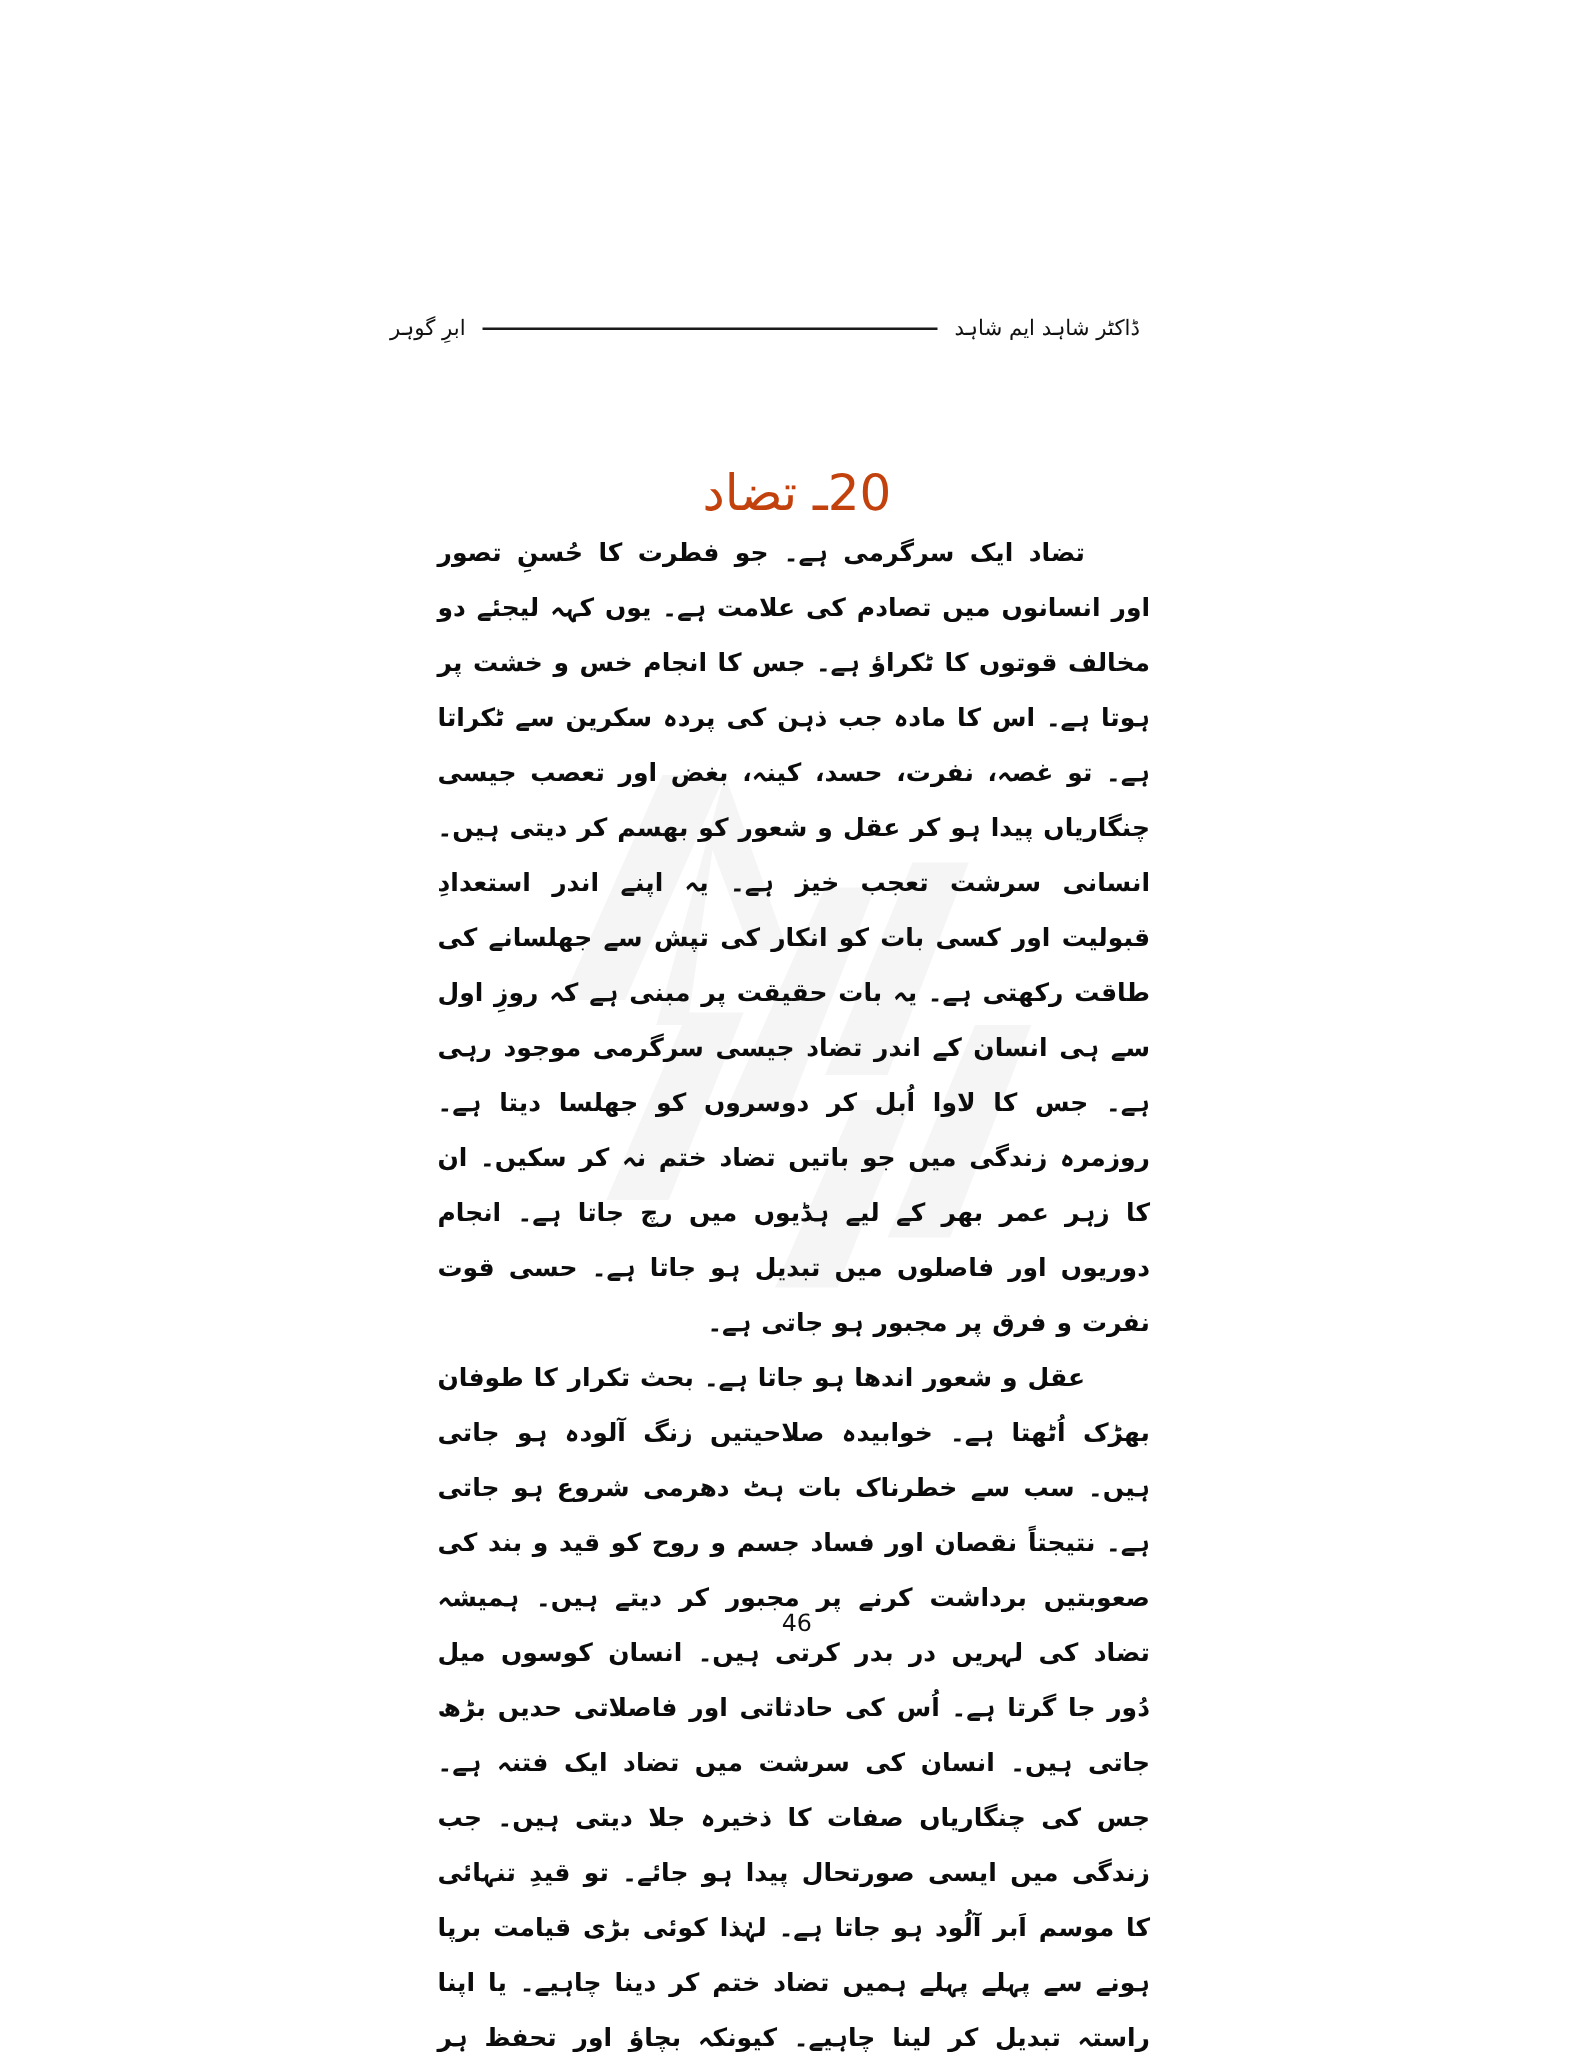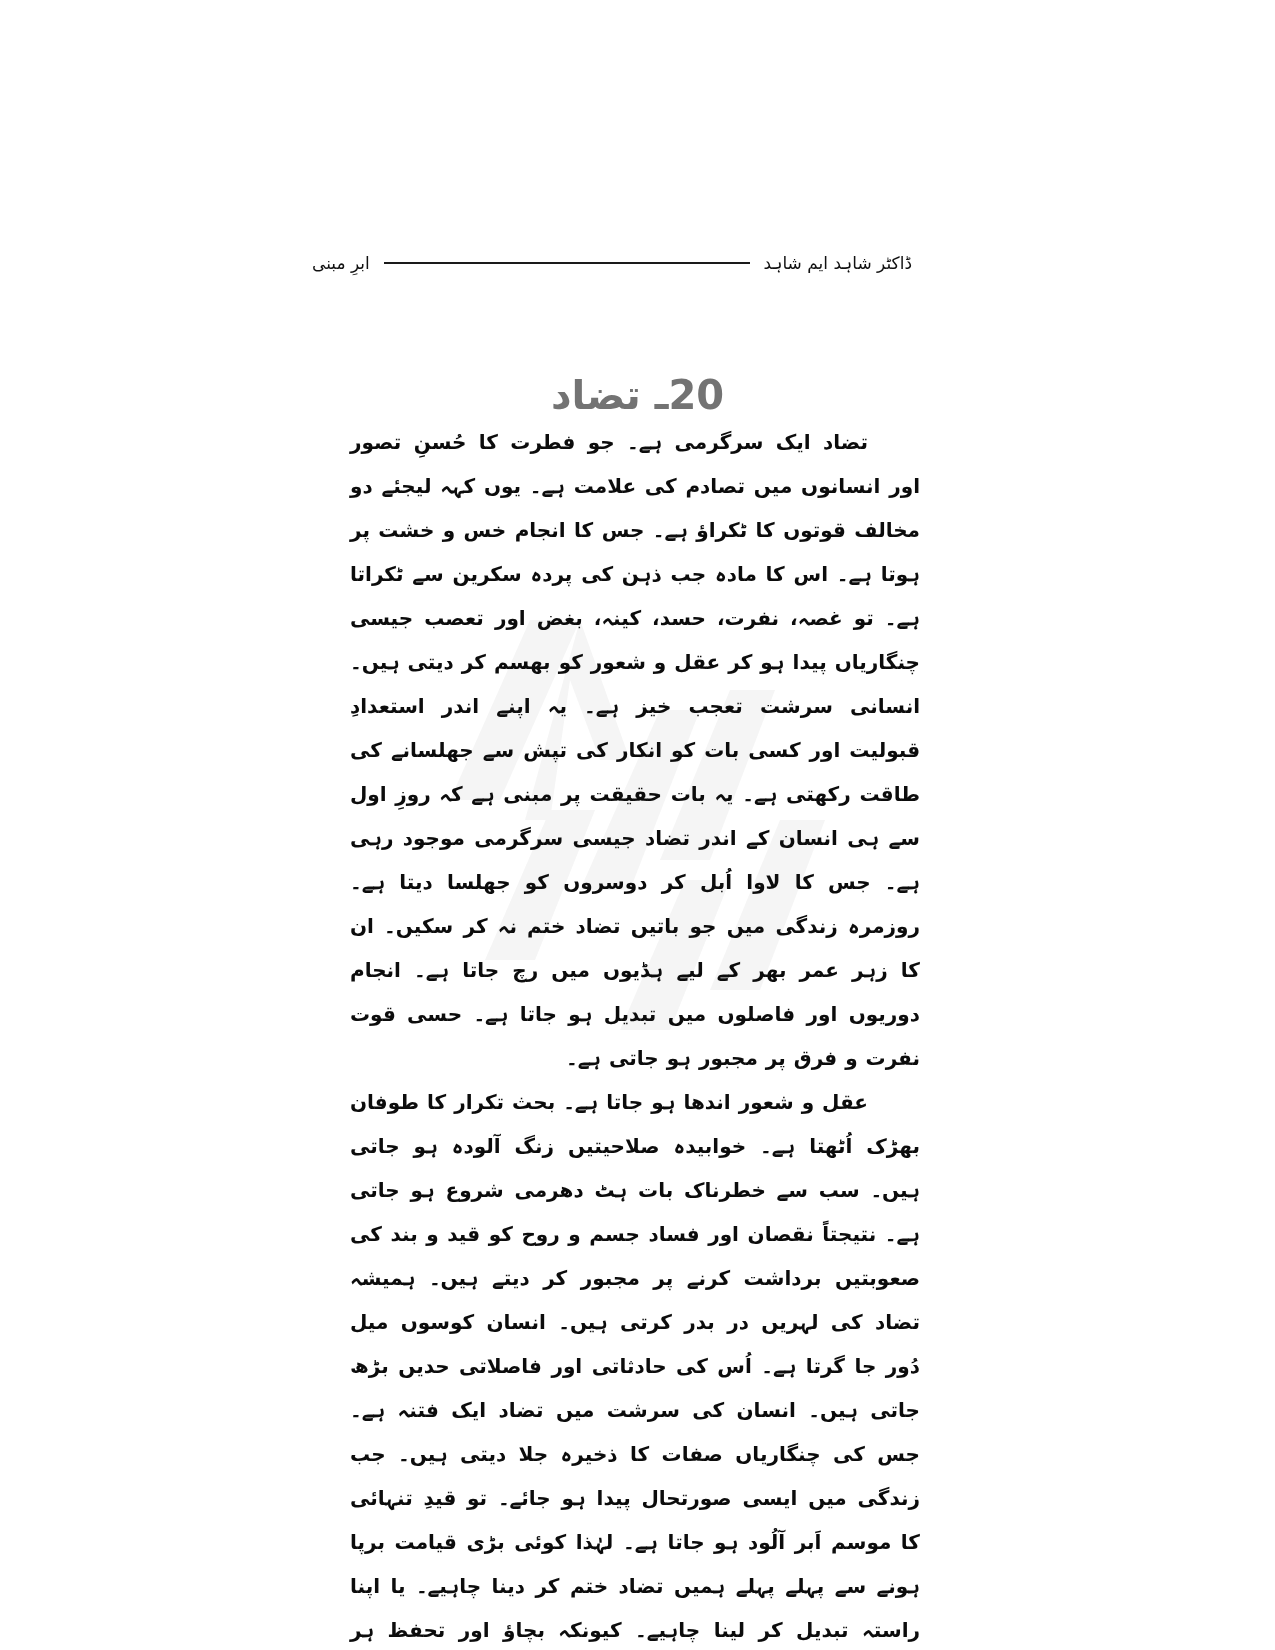--- a/index.html
+++ b/index.html
@@ -59,22 +59,22 @@
   }
 
   
   .chapter-title {
     position: absolute;
     top: 345px;
     left: 0;
     width: 1275px;
     text-align: center;
     font-size: 40px;
-    font-weight: bold;
-    color: #737373;
+    font-weight: normal;
+    color: #c2410c;
     letter-spacing: 0.5px;
     direction: rtl;
     z-index: 2;
   }
 
   
   .body-text {
     position: absolute;
     top: 420px;
     right: 355px;
@@ -123,26 +123,27 @@
         <polygon points="150,330 230,150 270,150 200,330"></polygon>
         <polygon points="230,300 300,130 345,130 280,300"></polygon>
         <polygon points="280,430 350,260 395,260 330,430"></polygon>
         <polygon points="55,400 120,250 165,250 105,400"></polygon>
         <polygon points="190,470 255,320 300,320 240,470"></polygon>
       </g>
     </svg>
   </div>
 
   <div class="header">
-    <span class="header-title">ابرِ مبنی</span>
+    <span class="header-title">ابرِ گوہر</span>
     <span class="header-rule"></span>
     <span class="header-author">ڈاکٹر شاہد ایم شاہد</span>
   </div>
 
   <h1 class="chapter-title">20ـ تضاد</h1>
 
   <div class="body-text">
     <p class="para indent">تضاد ایک سرگرمی ہے۔ جو فطرت کا حُسنِ تصور اور انسانوں میں تصادم کی علامت ہے۔ یوں کہہ لیجئے دو مخالف قوتوں کا ٹکراؤ ہے۔ جس کا انجام خس و خشت پر ہوتا ہے۔ اس کا مادہ جب ذہن کی پردہ سکرین سے ٹکراتا ہے۔ تو غصہ، نفرت، حسد، کینہ، بغض اور تعصب جیسی چنگاریاں پیدا ہو کر عقل و شعور کو بھسم کر دیتی ہیں۔ انسانی سرشت تعجب خیز ہے۔ یہ اپنے اندر استعدادِ قبولیت اور کسی بات کو انکار کی تپش سے جھلسانے کی طاقت رکھتی ہے۔ یہ بات حقیقت پر مبنی ہے کہ روزِ اول سے ہی انسان کے اندر تضاد جیسی سرگرمی موجود رہی ہے۔ جس کا لاوا اُبل کر دوسروں کو جھلسا دیتا ہے۔ روزمرہ زندگی میں جو باتیں تضاد ختم نہ کر سکیں۔ ان کا زہر عمر بھر کے لیے ہڈیوں میں رچ جاتا ہے۔ انجام دوریوں اور فاصلوں میں تبدیل ہو جاتا ہے۔ حسی قوت نفرت و فرق پر مجبور ہو جاتی ہے۔</p>
     <p class="para indent">عقل و شعور اندھا ہو جاتا ہے۔ بحث تکرار کا طوفان بھڑک اُٹھتا ہے۔ خوابیدہ صلاحیتیں زنگ آلودہ ہو جاتی ہیں۔ سب سے خطرناک بات ہٹ دھرمی شروع ہو جاتی ہے۔ نتیجتاً نقصان اور فساد جسم و روح کو قید و بند کی صعوبتیں برداشت کرنے پر مجبور کر دیتے ہیں۔ ہمیشہ تضاد کی لہریں در بدر کرتی ہیں۔ انسان کوسوں میل دُور جا گرتا ہے۔ اُس کی حادثاتی اور فاصلاتی حدیں بڑھ جاتی ہیں۔ انسان کی سرشت میں تضاد ایک فتنہ ہے۔ جس کی چنگاریاں صفات کا ذخیرہ جلا دیتی ہیں۔ جب زندگی میں ایسی صورتحال پیدا ہو جائے۔ تو قیدِ تنہائی کا موسم اَبر آلُود ہو جاتا ہے۔ لہٰذا کوئی بڑی قیامت برپا ہونے سے پہلے پہلے ہمیں تضاد ختم کر دینا چاہیے۔ یا اپنا راستہ تبدیل کر لینا چاہیے۔ کیونکہ بچاؤ اور تحفظ ہر انسان کا فطری استحقاق ہے۔ جو اسے بچنے اور بچانے کی مخفی طاقت رکھتا ہے۔</p>
   </div>
 
+  <div class="folio">46</div>
 
 </div>
 
 </body></html>

